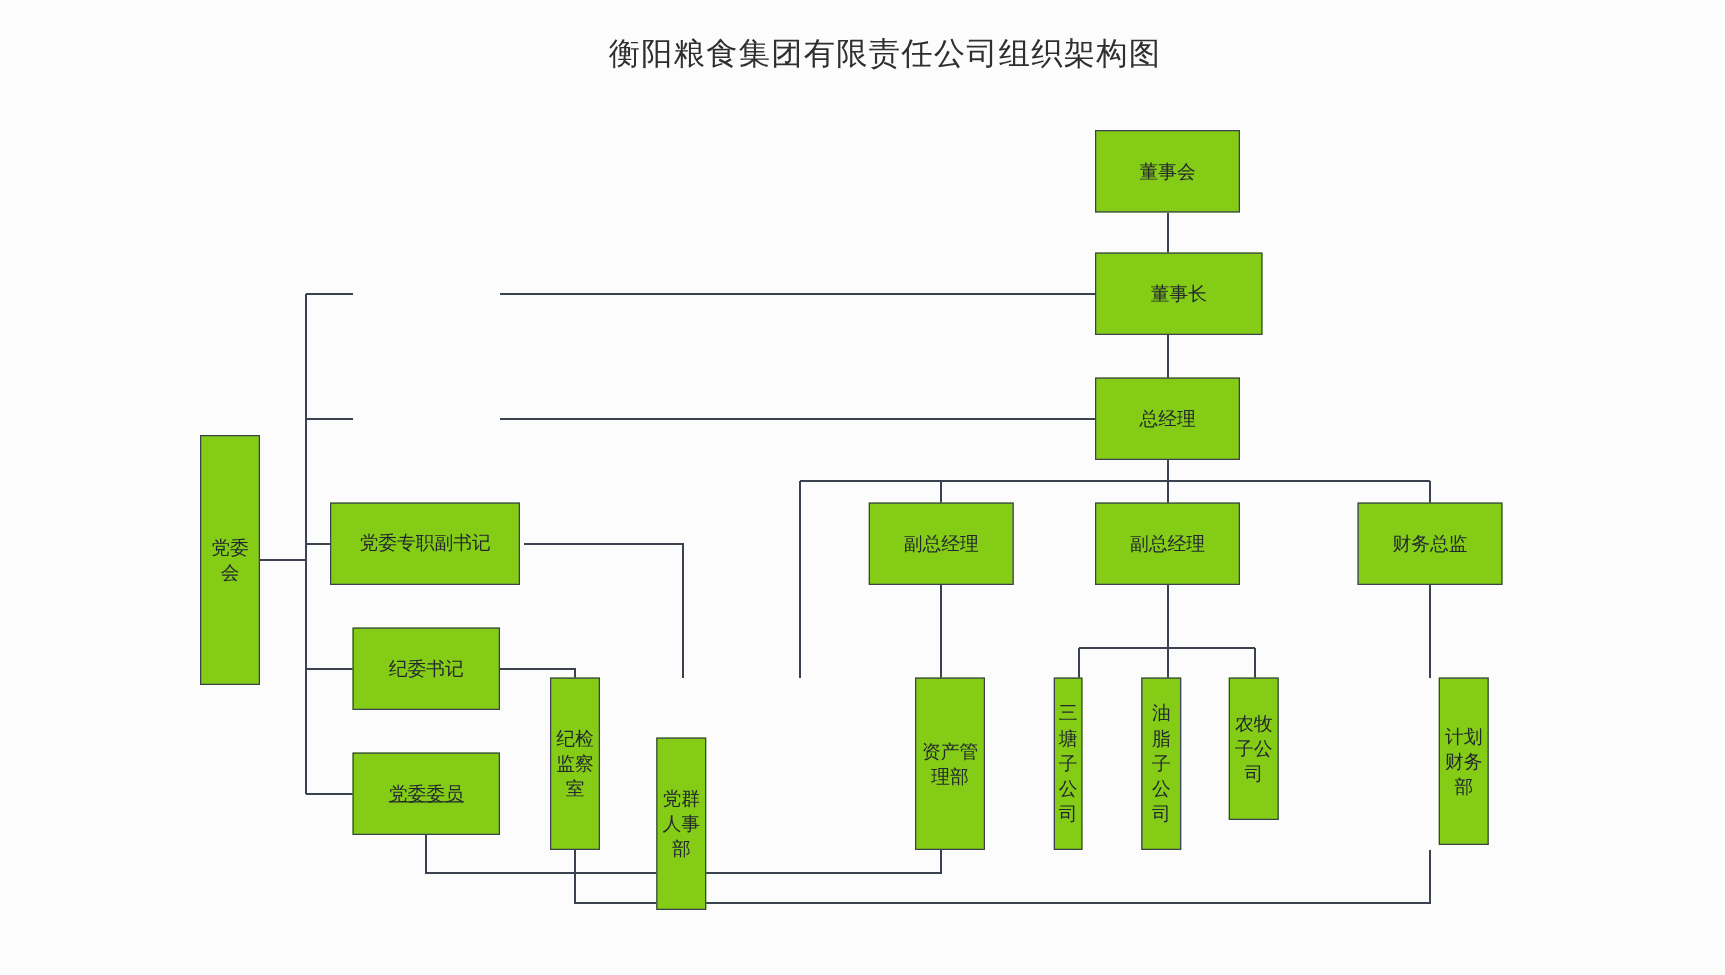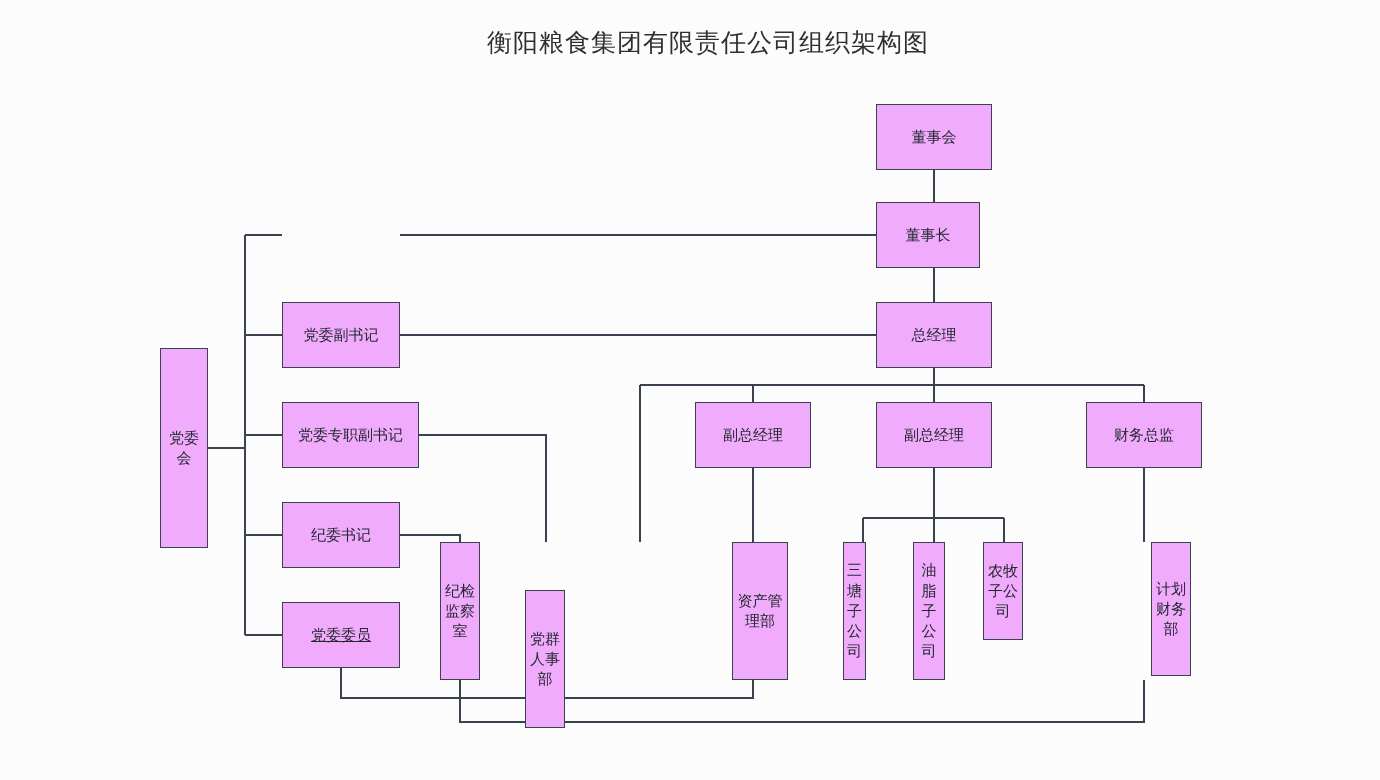--- a/index.html
+++ b/index.html
@@ -41,21 +41,21 @@
   svg.links line, svg.links path {
     stroke: #3a4250;
     stroke-width: 1.6;
     fill: none;
     shape-rendering: crispEdges;
   }
   .node {
     position: absolute;
     box-sizing: border-box;
     border: 1.6px solid #3a4250;
-    background: #f0abfc;
+    background: #84cc16;
     display: flex;
     align-items: center;
     justify-content: center;
     color: #23282f;
     font-size: 15px;
     line-height: 1.35;
     text-align: center;
   }
   .node .lbl {
     display: block;
@@ -108,41 +108,38 @@
 
     <path d="M341 668 L341 698 L753 698 L753 680"></path>
     <path d="M460 680 L460 722 L1144 722 L1144 680"></path>
   </svg>
 
   <div class="node" style="left:160px; top:348px; width:48px; height:200px;">
     <span class="lbl vert">党委会</span>
   </div>
 
 
-  <div class="node" style="left:282px; top:302px; width:118px; height:66px;">
-    <span class="lbl">党委副书记</span>
-  </div>
 
-  <div class="node" style="left:282px; top:402px; width:137px; height:66px;font-family:Liberation Serif, serif;">
+  <div class="node" style="left:264px; top:402px; width:152px; height:66px;font-family:Liberation Serif, serif;">
     <span class="lbl">党委专职副书记</span>
   </div>
 
   <div class="node" style="left:282px; top:502px; width:118px; height:66px;">
     <span class="lbl">纪委书记</span>
   </div>
 
   <div class="node" style="left:282px; top:602px; width:118px; height:66px;text-decoration:underline;">
     <span class="lbl">党委委员</span>
   </div>
 
   <div class="node" style="left:876px; top:104px; width:116px; height:66px;">
     <span class="lbl">董事会</span>
   </div>
 
-  <div class="node" style="left:876px; top:202px; width:104px; height:66px;">
+  <div class="node" style="left:876px; top:202px; width:134px; height:66px;">
     <span class="lbl">董事长</span>
   </div>
 
   <div class="node" style="left:876px; top:302px; width:116px; height:66px;">
     <span class="lbl">总经理</span>
   </div>
 
   <div class="node" style="left:695px; top:402px; width:116px; height:66px;">
     <span class="lbl">副总经理</span>
   </div>
@@ -169,21 +166,21 @@
   </div>
 
   <div class="node" style="left:843px; top:542px; width:23px; height:138px;">
     <span class="lbl vert">三塘子公司</span>
   </div>
 
   <div class="node" style="left:913px; top:542px; width:32px; height:138px;">
     <span class="lbl vert">油脂子公司</span>
   </div>
 
-  <div class="node" style="left:983px; top:542px; width:40px; height:98px;">
+  <div class="node" style="left:983px; top:542px; width:40px; height:114px;">
     <span class="lbl vert">农牧子公司</span>
   </div>
 
   <div class="node" style="left:1151px; top:542px; width:40px; height:134px;">
     <span class="lbl vert">计划财务部</span>
   </div>
 
 </div>
 
 </body></html>

